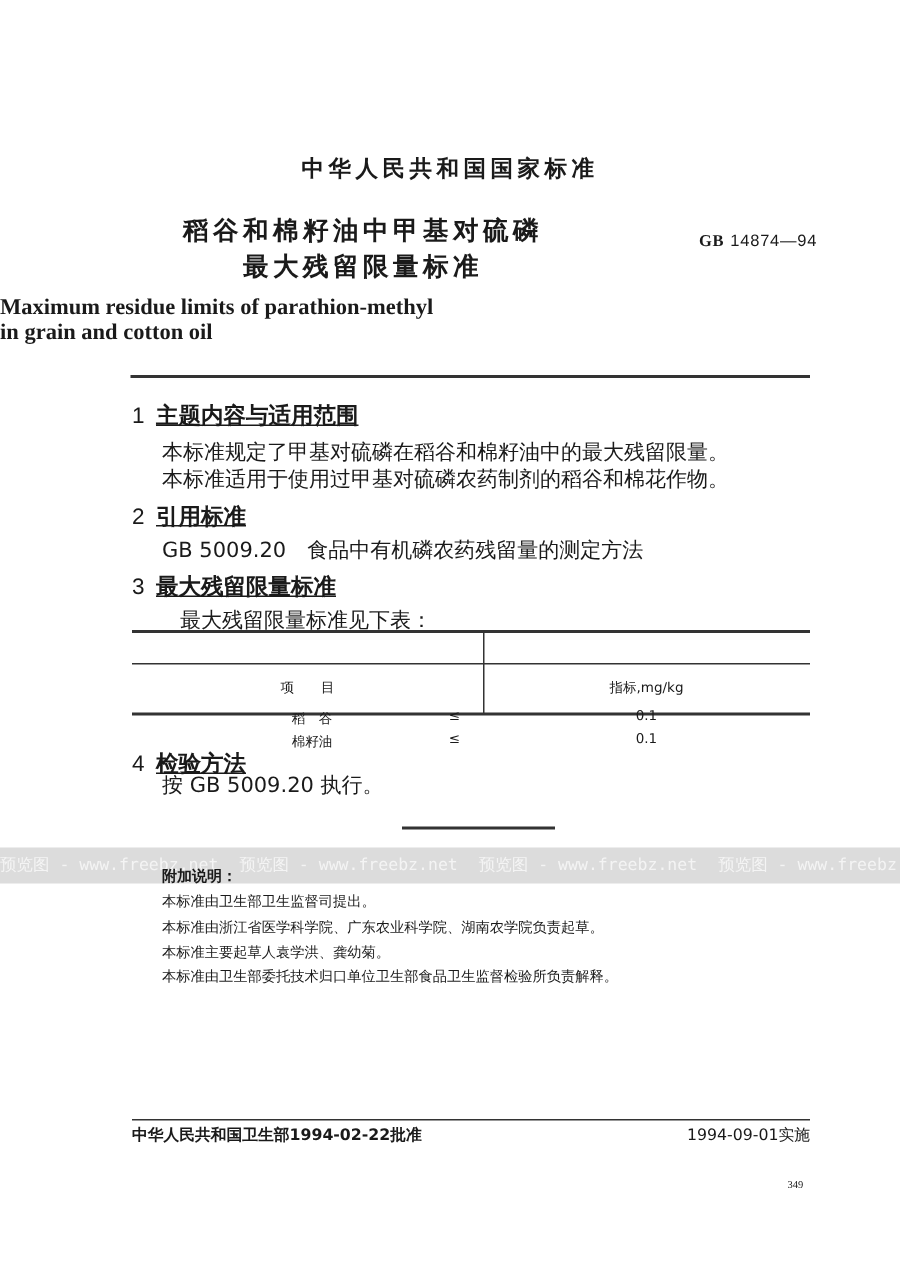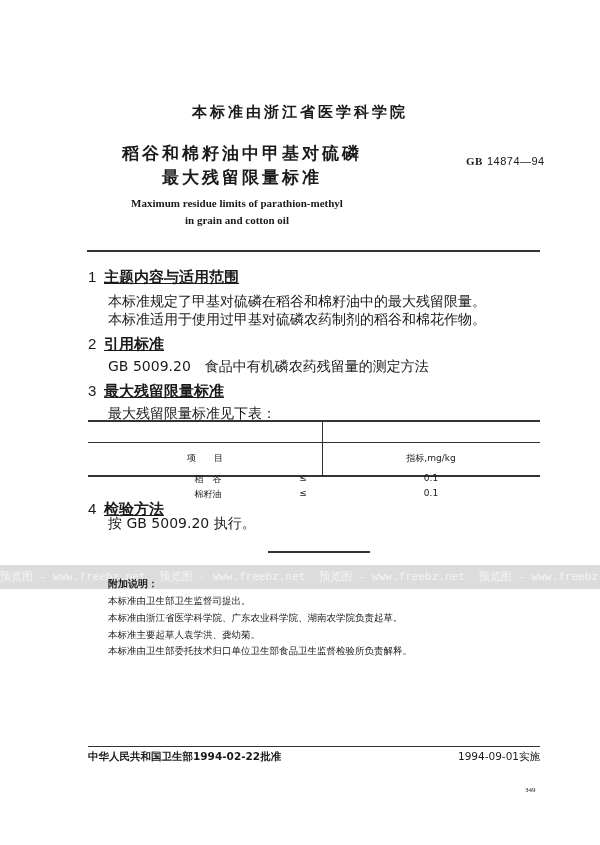--- a/index.html
+++ b/index.html
@@ -17,22 +17,22 @@
       left: 0; width: 484px; text-align: center;
       font-family: "DejaVu Sans", sans-serif; font-weight: bold; font-size: 17px; letter-spacing: 3px;
     }
     .mt1 { top: 142px; }
     .mt2 { top: 166px; }
     .std-code {
       top: 155px; left: 430px; font-size: 11px; font-family: "Liberation Sans", sans-serif; letter-spacing: 0.5px;
     }
     .std-code b { font-family: "Liberation Serif", serif; font-weight: bold; margin-right: 4px; margin-left: 36px; }
     .en-title {
-      left: 0; width: 474px; text-align: center;
-      font-family: "Liberation Serif", serif; font-weight: bold; font-size: 11px;
+      left: 0; width: 474px; 
+      font-family: "Liberation Serif", serif; font-weight: bold; font-size: 15px;
     }
     .en1 { top: 197px; }
     .en2 { top: 214px; }
     .hr { background: #333; height: 1.5px; }
     .sec-head {
       font-family: "DejaVu Sans", sans-serif; font-weight: bold; font-size: 15px; left: 88px; text-decoration: underline;
     }
     .sec-head .num { font-weight: normal; display: inline-block; width: 16px; font-family: "Liberation Sans", sans-serif; }
     .para { font-size: 14px; left: 108px; font-family: "DejaVu Sans", sans-serif; }
     .table-wrap { left: 88px; width: 452px; }
@@ -47,21 +47,21 @@
     .watermark span { margin-right: 14px; }
     .note-head { top: 577px; left: 108px; font-family: "DejaVu Sans", sans-serif; font-weight: bold; font-size: 10px; }
     .note { left: 108px; font-size: 9.5px; font-family: "DejaVu Sans", sans-serif; }
     .footer-left { top: 750px; left: 88px; font-family: "DejaVu Sans", sans-serif; font-weight: bold; font-size: 10.5px; }
     .footer-right { top: 750px; right: 60px; font-family: "DejaVu Sans", sans-serif; font-size: 10.5px; }
     .page-num { top: 786px; left: 525px; font-size: 7px; font-family: "Liberation Serif", serif; }
   </style>
 </head>
 <body>
 
-<div class="abs nat-title">本标准由浙江省医学科学院</div>
+<div class="abs nat-title">中华人民共和国国家标准</div>
 <div class="abs main-title mt1">稻谷和棉籽油中甲基对硫磷</div>
 <div class="abs main-title mt2">最大残留限量标准</div>
 <div class="abs std-code">
   <b>GB</b><span>14874—94</span>
 </div>
 <div class="abs en-title en1">Maximum residue limits of parathion-methyl</div>
 <div class="abs en-title en2">in grain and cotton oil</div>
 
 <div class="abs hr" style="top:250px; left:87px; width:453px;"></div>
 
@@ -72,21 +72,21 @@
 <div class="abs para" style="top:311px;">本标准适用于使用过甲基对硫磷农药制剂的稻谷和棉花作物。</div>
 
 <div class="abs sec-head" style="top:335px;">
   <span class="num">2</span><span>引用标准</span>
 </div>
 <div class="abs para" style="top:358px;">GB 5009.20　食品中有机磷农药残留量的测定方法</div>
 
 <div class="abs sec-head" style="top:382px;">
   <span class="num">3</span><span>最大残留限量标准</span>
 </div>
-<div class="abs para" style="top:405px;">最大残留限量标准见下表：</div>
+<div class="abs para" style="top:405px;margin-left:12px;">最大残留限量标准见下表：</div>
 
 <div class="abs table-wrap" style="top:420px; height:56px;">
   <div class="hr" style="position:absolute; top:0; left:0; width:452px;"></div>
   <div class="hr" style="position:absolute; top:22px; left:0; width:452px; height:1px;"></div>
   <div class="hr" style="position:absolute; top:55px; left:0; width:452px;"></div>
   <div class="vline" style="top:0; height:56px;"></div>
 
   <div class="tbl-row" style="top:5px;">
     <span class="cell" style="left:0; width:234px;">项　　目</span>
     <span class="cell" style="left:234px; width:218px;">指标,mg/kg</span>

